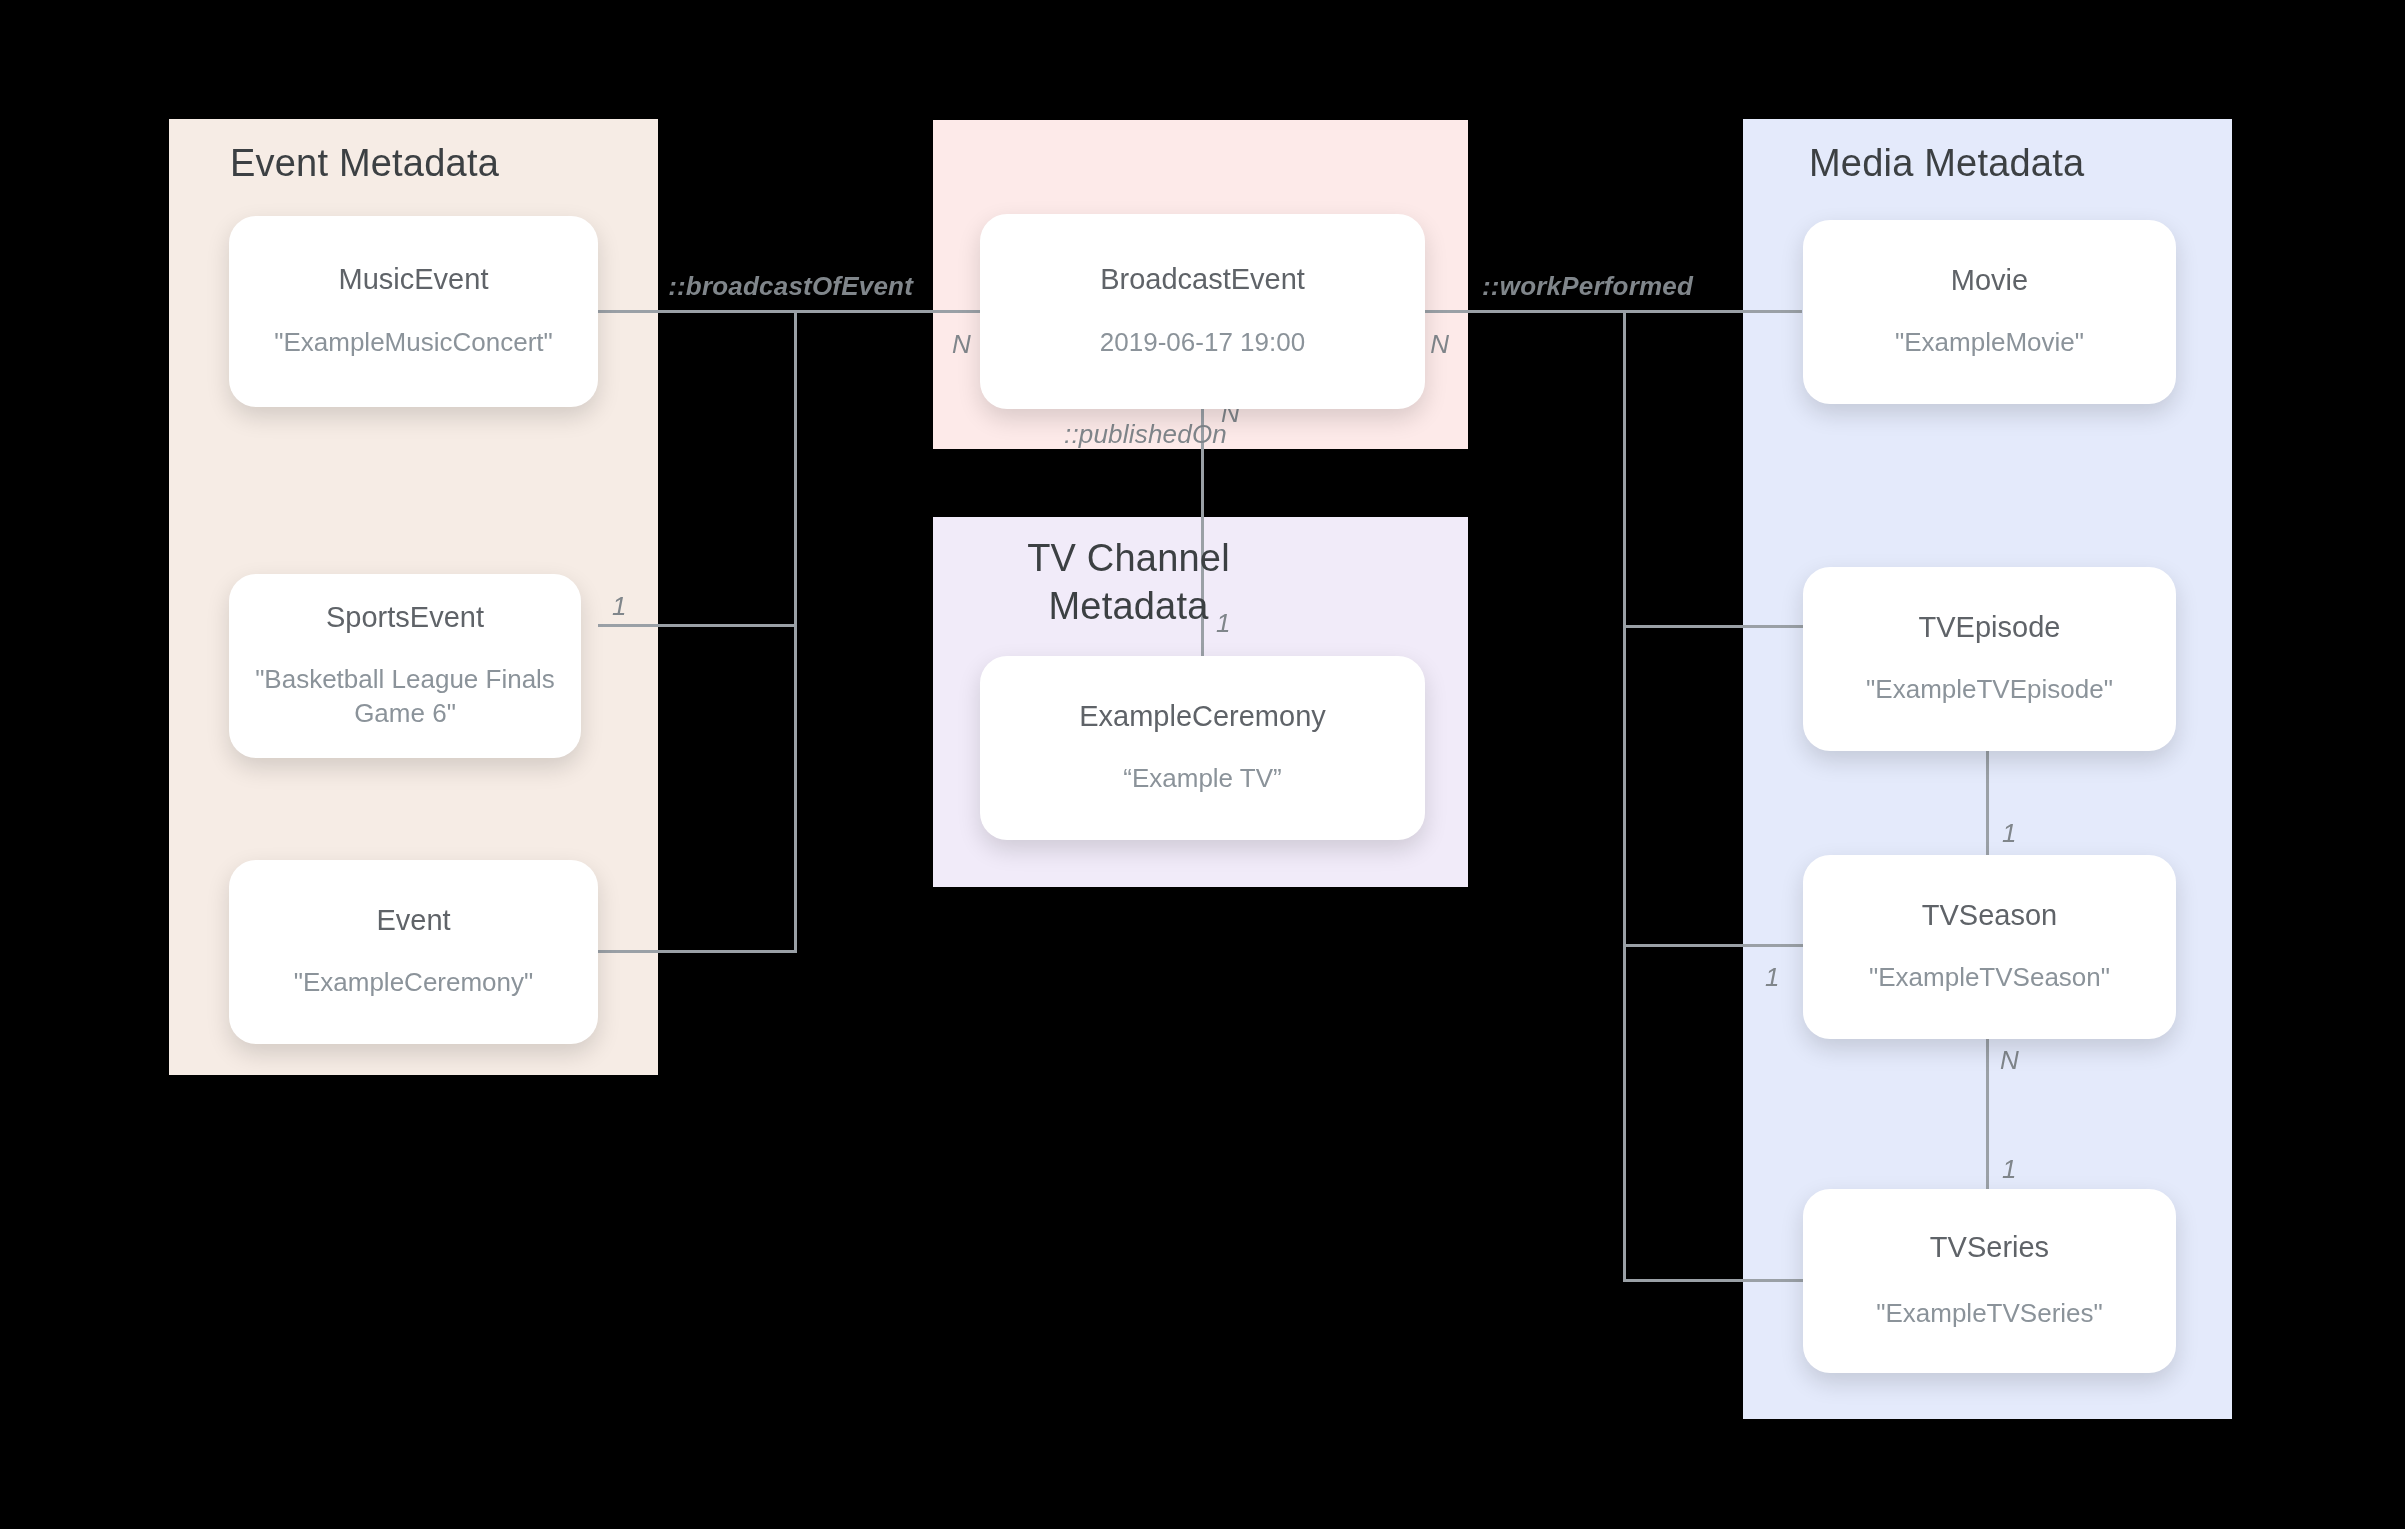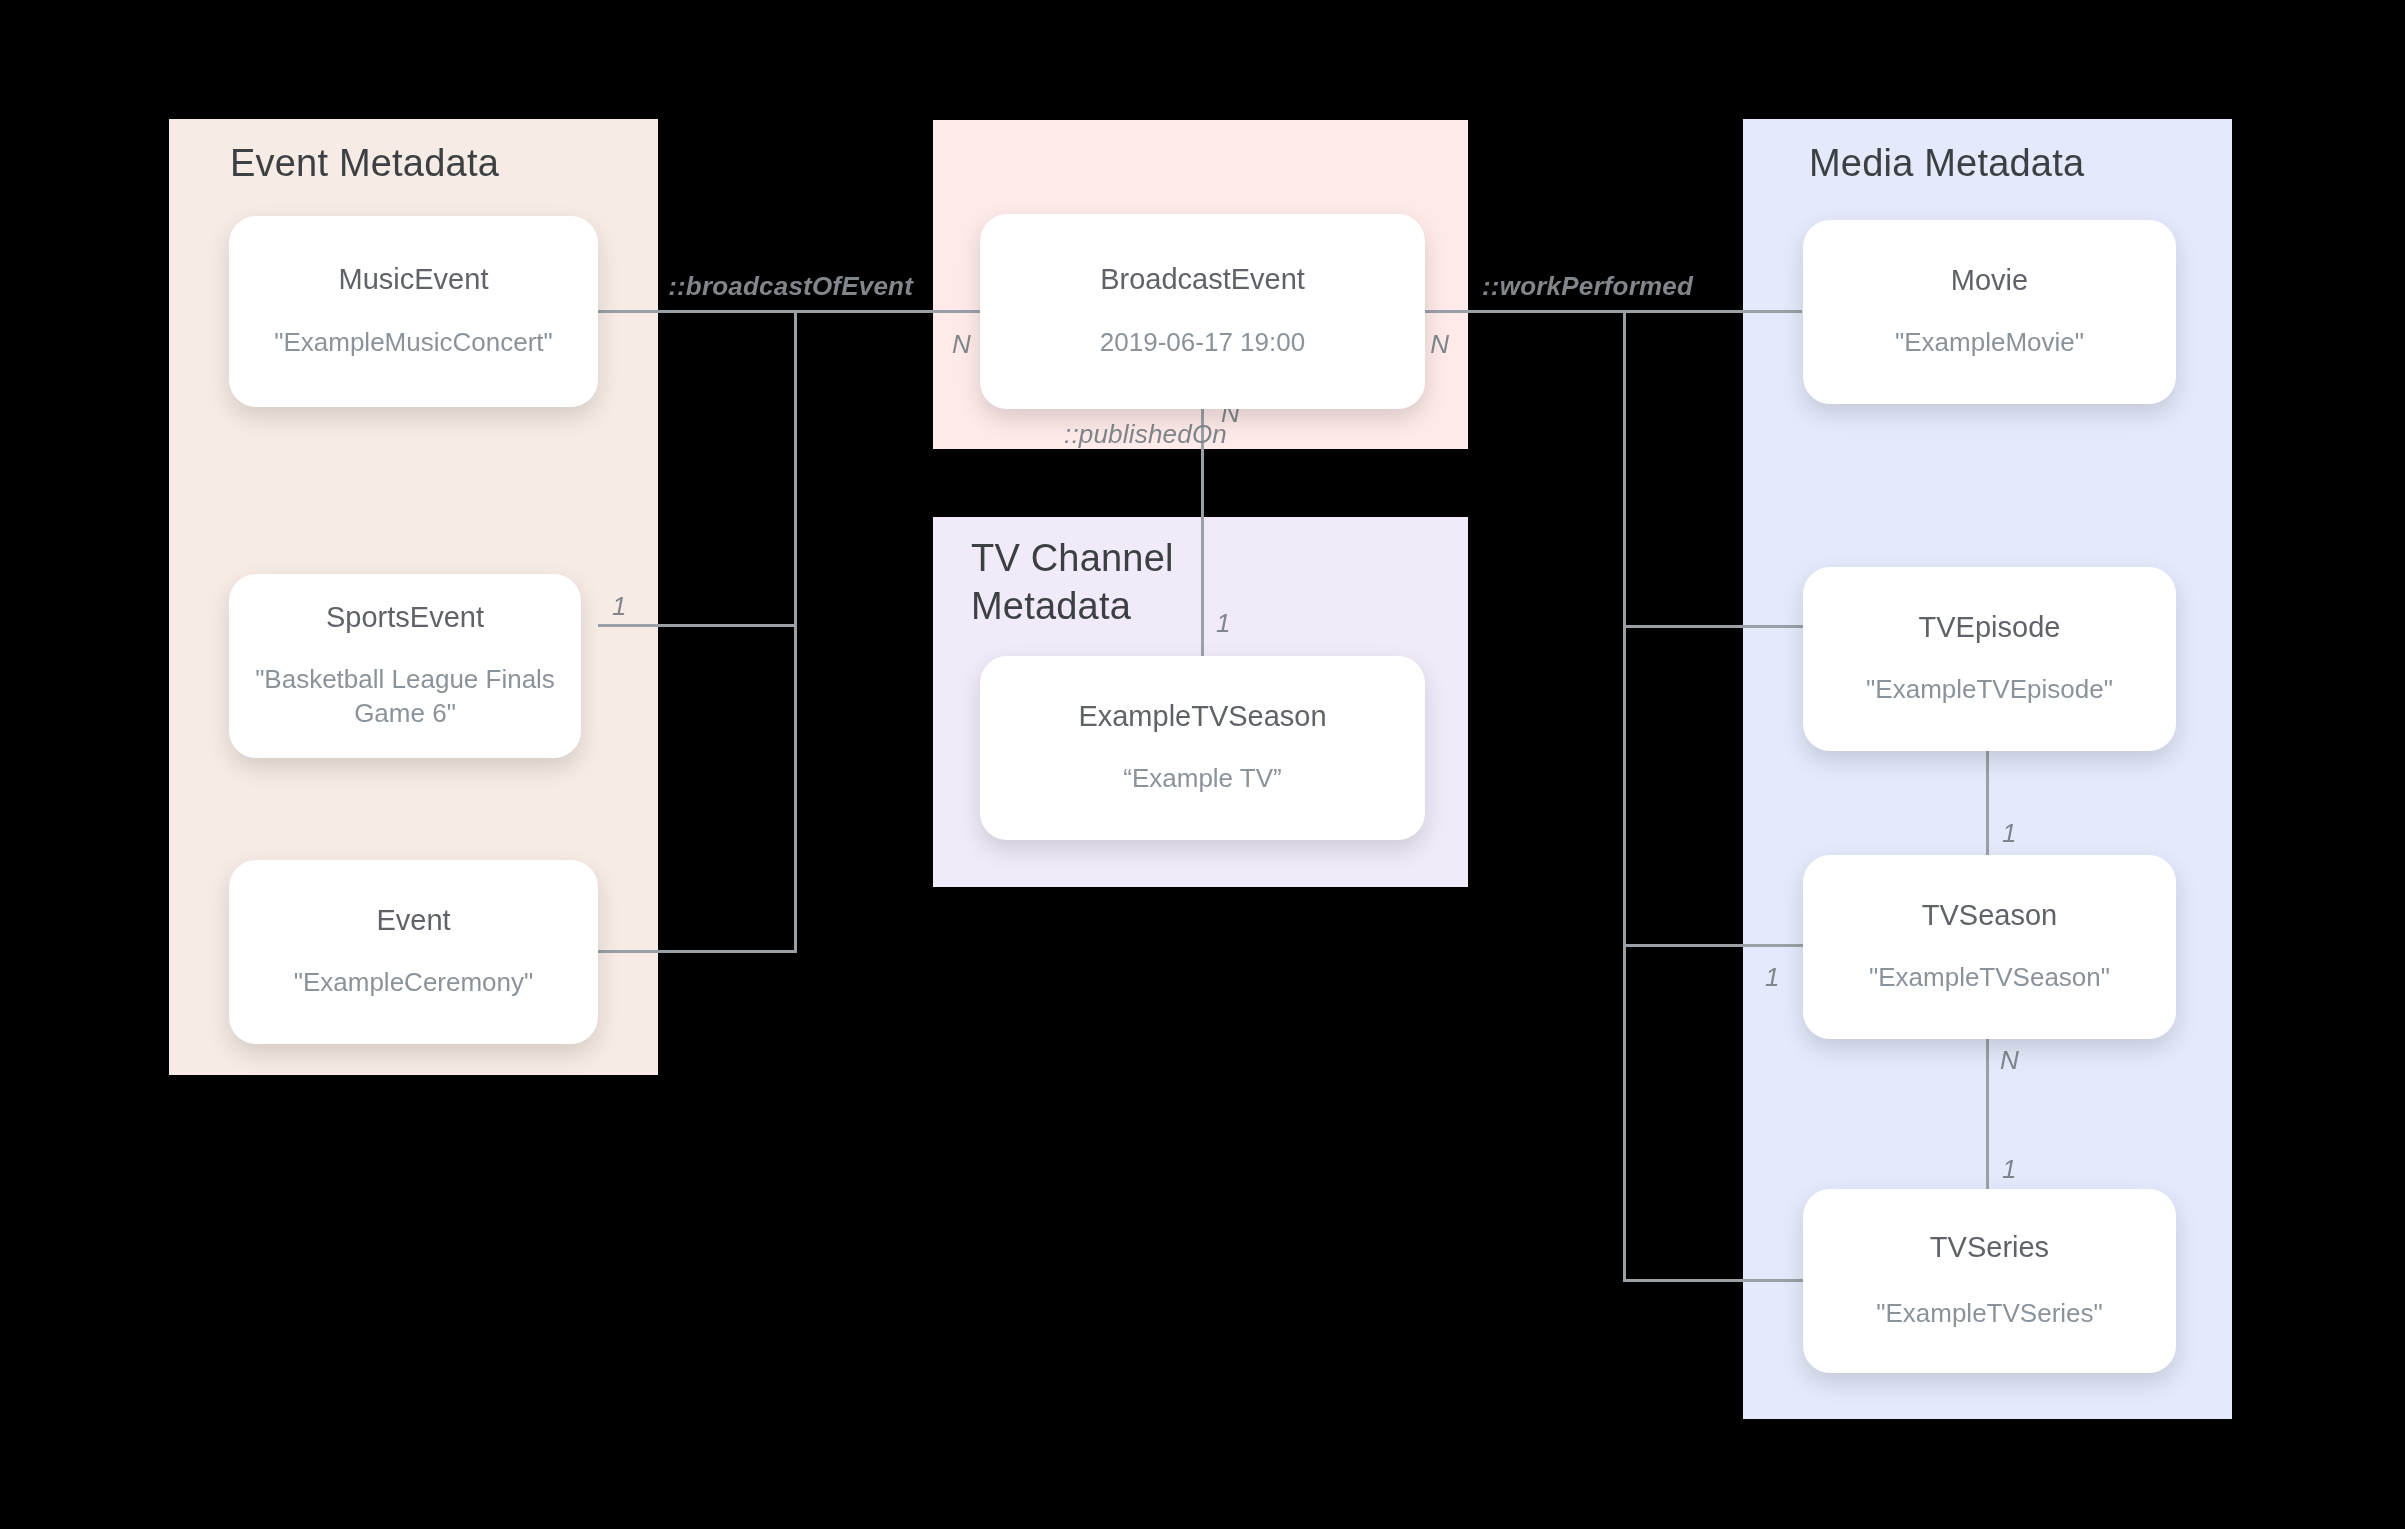--- a/index.html
+++ b/index.html
@@ -9,20 +9,21 @@
   }
   
   .panel{position:absolute;z-index:0;}
   #panel-event   {left:169px;top:119px;width:489px;height:956px;background:#f6ece5;}
   #panel-broadcast{left:933px;top:120px;width:535px;height:329px;background:#fdeae9;}
   #panel-tvchan  {left:933px;top:517px;width:535px;height:370px;background:#f1ebf9;}
   #panel-media   {left:1743px;top:119px;width:489px;height:1300px;background:#e4eafb;}
   .panel-title{
     position:absolute;z-index:2;color:#3c4043;font-size:38px;line-height:1.25;font-weight:400;
     letter-spacing:0.2px;
+    text-align:center;
   }
   #title-event {left:230px;top:140px;}
   #title-tvchan{left:971px;top:535px;width:315px;}
   #title-media {left:1809px;top:140px;}
   
   .line{position:absolute;background:#9aa0a6;z-index:1;}
   .h{height:2.9px;} .v{width:2.9px;}
   #ln-main      {left:598px; top:310px;width:1204px;}
   #ln-vleft     {left:794px; top:310px;height:643px;}
   #ln-sports    {left:598px; top:624px;width:196px;}
@@ -126,21 +127,21 @@
   </div>
   <div class="card" id="card-event">
     <div class="card-title">Event</div>
     <div class="card-value">"ExampleCeremony"</div>
   </div>
   <div class="card" id="card-bevent">
     <div class="card-title">BroadcastEvent</div>
     <div class="card-value">2019-06-17 19:00</div>
   </div>
   <div class="card" id="card-bservice">
-    <div class="card-title">ExampleTVSeason</div>
+    <div class="card-title">ExampleCeremony</div>
     <div class="card-value">“Example TV”</div>
   </div>
   <div class="card" id="card-movie">
     <div class="card-title">Movie</div>
     <div class="card-value">"ExampleMovie"</div>
   </div>
   <div class="card" id="card-episode">
     <div class="card-title">TVEpisode</div>
     <div class="card-value">"ExampleTVEpisode"</div>
   </div>

